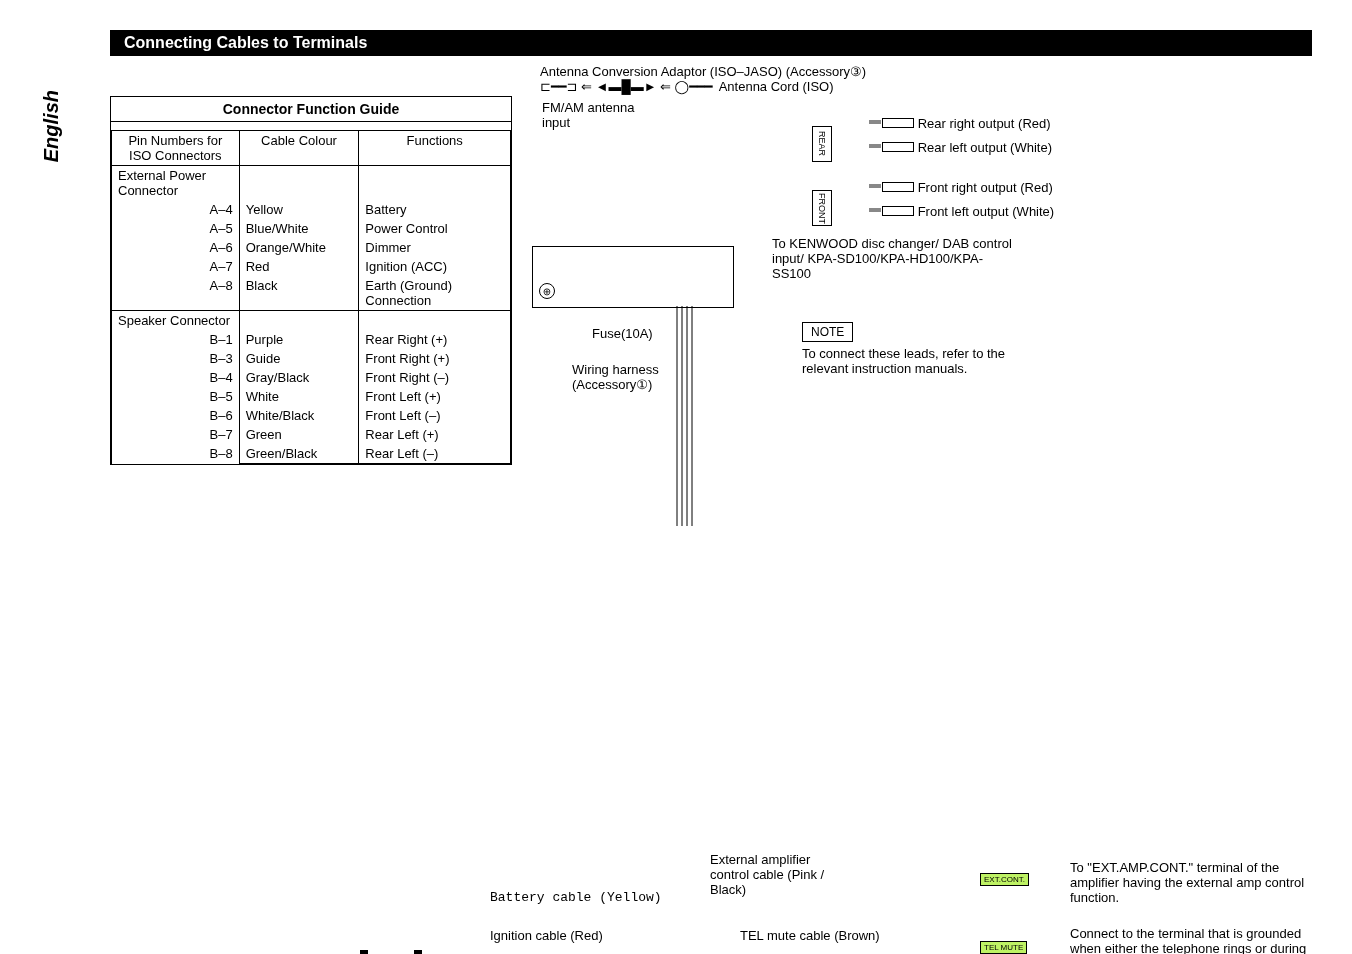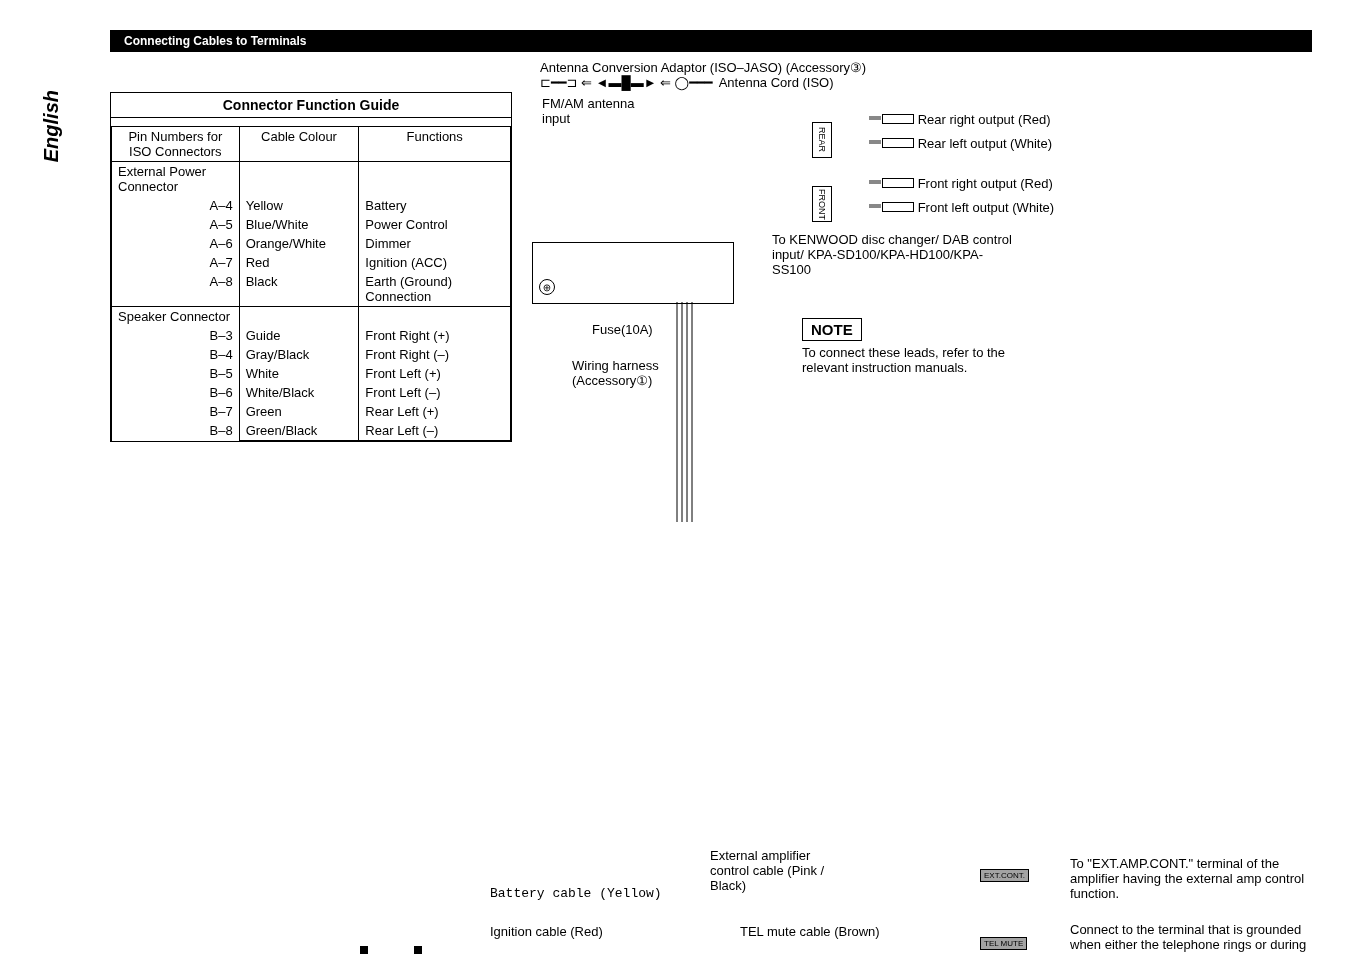--- a/index.html
+++ b/index.html
@@ -12,21 +12,21 @@
   }
   .page {
     width: 1272px;
     position: relative;
   }
   .title-bar {
     background: #000;
     color: #fff;
     padding: 4px 14px;
     font-weight: bold;
-    font-size: 12px;
+    font-size: 16px;
     margin-bottom: 8px;
     margin-left: 70px;
   }
   .side-tab {
     position: absolute;
     left: 0;
     top: 60px;
     writing-mode: vertical-rl;
     transform: rotate(180deg);
     font-style: italic;
@@ -97,30 +97,30 @@
     position: absolute;
     border: 1px solid #000;
     padding: 2px 4px;
     font-size: 9px;
     writing-mode: vertical-rl;
     text-align: center;
   }
   .note-box {
     border: 1.5px solid #000;
     padding: 2px 8px;
-    font-size: 15px;
-    font-weight: bold;
+    font-size: 12px;
+    font-weight: normal;
     display: inline-block;
   }
   .small-tag {
     border: 1px solid #000;
     padding: 1px 3px;
     font-size: 8px;
     display: inline-block;
-    background: #a3a3a3;
+    background: #bef264;
   }
   .rca { display: inline-block; width: 30px; height: 8px; border: 1px solid #000; position: relative; }
   .rca::before { content:""; position:absolute; left:-14px; top:1px; width:12px; height:4px; background:#888;}
   .below-area {
     position: relative;
     margin-left: 70px;
     height: 280px;
     margin-top: 4px;
   }
 </style>
@@ -173,20 +173,25 @@
             </tr>
         <tr class="pin-row last-row">
               <td>A–8</td>
               <td>Black</td>
               <td>Earth (Ground) Connection</td>
             </tr>
         <tr class="section-header">
               <td colspan="1">Speaker Connector</td>
               <td></td>
               <td></td>
+            </tr>
+        <tr class="pin-row">
+              <td>B–1</td>
+              <td>Purple</td>
+              <td>Rear Right (+)</td>
             </tr>
         <tr class="pin-row">
               <td>B–3</td>
               <td>Guide</td>
               <td>Front Right (+)</td>
             </tr>
         <tr class="pin-row">
               <td>B–4</td>
               <td>Gray/Black</td>
               <td>Front Right (–)</td>

